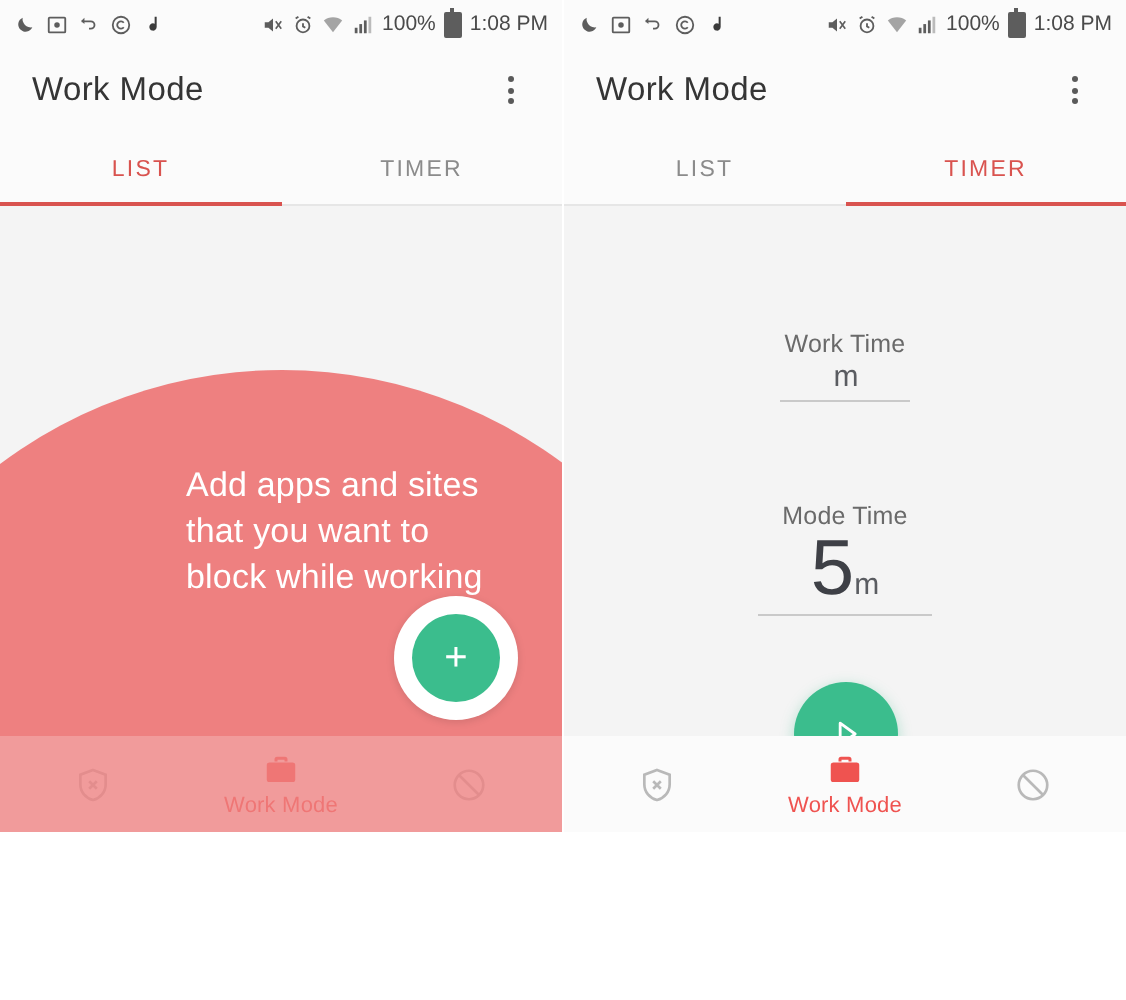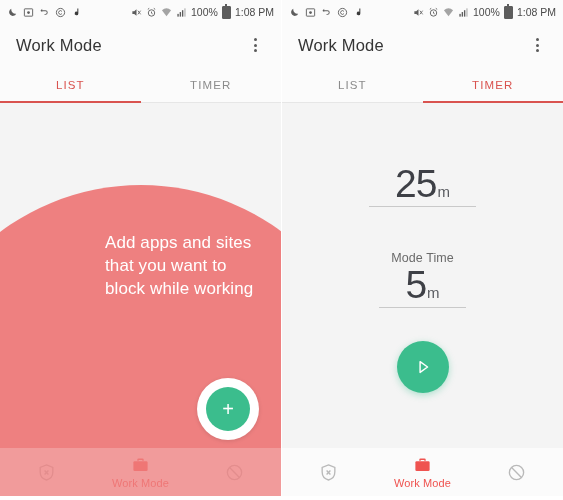--- a/index.html
+++ b/index.html
@@ -4,21 +4,21 @@
 <style>
   html,body{margin:0;padding:0;}
   body{
     width:563px;height:500px;
     background:#ffffff;
     font-family:"Liberation Sans", sans-serif;
     overflow:hidden;
   }
   .screens{display:flex;width:563px;height:500px;}
   .phone{
-    width:281px;height:496px;
+    width:281px;height:416px;
     background:#701a75;
     position:relative;
     overflow:hidden;
     flex:0 0 auto;
   }
   .gap{width:1px;height:500px;background:#ffffff;flex:0 0 auto;}
 
   
   .statusbar{
     height:24px;background:#fbfbfb;
@@ -72,21 +72,20 @@
     top:82px;
   }
   .blob-text{
     position:absolute;
     top:128px;left:93px;
     width:160px;
     color:#ffffff;
     font-size:17px;
     line-height:23px;
     letter-spacing:.1px;
-    margin-left:12px;
   }
   .fab-wrap{
     position:absolute;right:22px;bottom:56px;
     width:62px;height:62px;
     border-radius:50%;
     background:#ffffff;
     display:flex;align-items:center;justify-content:center;
     box-shadow:0 1px 4px rgba(0,0,0,.12);
     cursor:pointer;
   }
@@ -336,22 +335,22 @@
     <div class="tabs">
       <div class="tab">LIST</div>
       <div class="tab active">TIMER</div>
       <div class="tabs-base"></div>
       <div class="tab-underline" style="left:50%;"></div>
     </div>
 
     <div class="timer-body">
 
       <div class="timer-group tg-work">
+        <div class="t-label">Work Time</div>
         <div class="t-valuerow">
-          <span class="t-value">25</span>
           <span class="t-unit">m</span>
         </div>
       </div>
 
       <div class="timer-group tg-break">
         <div class="t-label">Mode Time</div>
         <div class="t-valuerow">
           <span class="t-value">5</span>
           <span class="t-unit">m</span>
         </div>

